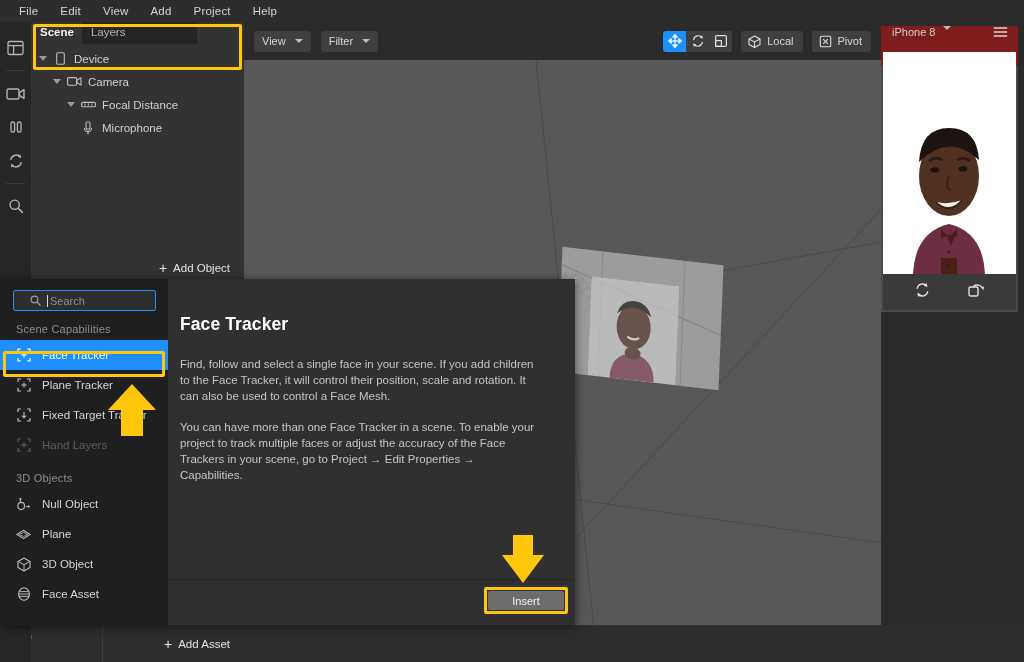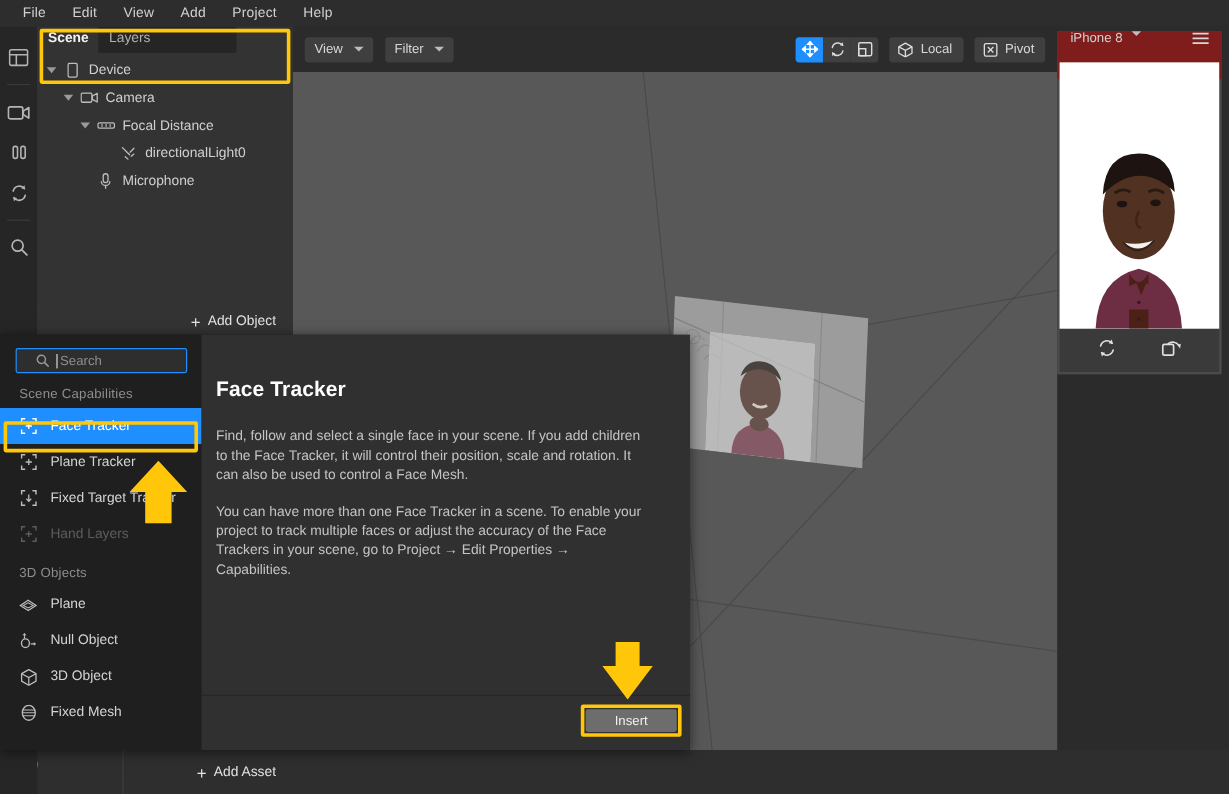--- a/index.html
+++ b/index.html
@@ -392,34 +392,20 @@
               <rect x="0.6" y="2.4" width="13.8" height="4.4" rx="1.3" fill="none" stroke="#bdbdbd" stroke-width="1.1"></rect>
               <line x1="4" y1="3.4" x2="4" y2="5.8" stroke="#bdbdbd" stroke-width="0.9"></line>
               <line x1="7.4" y1="3.4" x2="7.4" y2="5.8" stroke="#bdbdbd" stroke-width="0.9"></line>
               <line x1="10.8" y1="3.4" x2="10.8" y2="5.8" stroke="#bdbdbd" stroke-width="0.9"></line>
             </svg>
         </span>
         <span>Focal Distance</span>
       </div>
 
 
-      <div class="node" style="padding-left:55px">
-        <span class="tri-spacer"></span>
-        <span class="node-ico">
-          <svg width="14" height="13" viewBox="0 0 14 13">
-              <g stroke="#bdbdbd" stroke-width="1.1" stroke-linecap="round">
-                <line x1="2" y1="2" x2="8" y2="8"></line>
-                <line x1="11.6" y1="2.6" x2="8.4" y2="5.8"></line>
-                <line x1="11.6" y1="7.4" x2="9.4" y2="9.2"></line>
-                <line x1="6.6" y1="11.6" x2="4.4" y2="9.6"></line>
-              </g>
-            </svg>
-        </span>
-        <span>directionalLight0</span>
-      </div>
 
       <div class="node" style="padding-left:36px">
         <span class="tri-spacer"></span>
         <span class="node-ico">
           <svg width="10" height="14" viewBox="0 0 10 14">
               <rect x="3" y="0.8" width="4" height="7.4" rx="2" fill="none" stroke="#bdbdbd" stroke-width="1.1"></rect>
               <path d="M1.4 7 A3.6 3.6 0 0 0 8.6 7" fill="none" stroke="#bdbdbd" stroke-width="1.1"></path>
               <line x1="5" y1="10.6" x2="5" y2="13.2" stroke="#bdbdbd" stroke-width="1.1"></line>
             </svg>
         </span>
@@ -572,61 +558,61 @@
               </g>
             </svg>
         </span>
         <span>Hand Layers</span>
       </div>
 
       <div class="grp-label">3D Objects</div>
 
       <div class="asset-row">
         <span class="asset-ico">
-          <svg width="16" height="11" viewBox="0 0 16 11">
-              <path d="M8 1 L15 5.5 L8 10 L1 5.5 Z" fill="none" stroke="#bdbdbd" stroke-width="1.1"></path>
-              <path d="M8 3.2 L12.4 5.5 L8 7.8 L3.6 5.5 Z" fill="none" stroke="#bdbdbd" stroke-width="0.9"></path>
-            </svg>
-        </span>
-        <span>Plane</span>
-      </div>
-
-      <div class="asset-row">
-        <span class="asset-ico">
           <svg width="15" height="14" viewBox="0 0 15 14">
               <ellipse cx="5.2" cy="9" rx="3.3" ry="3.6" fill="none" stroke="#bdbdbd" stroke-width="1.1"></ellipse>
               <line x1="4.4" y1="5" x2="4.4" y2="1.2" stroke="#bdbdbd" stroke-width="1"></line>
               <path d="M4.4 0.6 L6 2.4 L2.8 2.4 Z" fill="#bdbdbd"></path>
               <line x1="9.6" y1="9.6" x2="13.4" y2="9.6" stroke="#bdbdbd" stroke-width="1"></line>
               <path d="M14 9.6 L12.2 11.2 L12.2 8 Z" fill="#bdbdbd"></path>
             </svg>
         </span>
         <span>Null Object</span>
       </div>
 
       <div class="asset-row">
         <span class="asset-ico">
+          <svg width="16" height="11" viewBox="0 0 16 11">
+              <path d="M8 1 L15 5.5 L8 10 L1 5.5 Z" fill="none" stroke="#bdbdbd" stroke-width="1.1"></path>
+              <path d="M8 3.2 L12.4 5.5 L8 7.8 L3.6 5.5 Z" fill="none" stroke="#bdbdbd" stroke-width="0.9"></path>
+            </svg>
+        </span>
+        <span>Plane</span>
+      </div>
+
+      <div class="asset-row">
+        <span class="asset-ico">
           <svg width="14" height="15" viewBox="0 0 14 15">
               <path d="M7 1 L13 4.4 L13 10.6 L7 14 L1 10.6 L1 4.4 Z" fill="none" stroke="#bdbdbd" stroke-width="1.1" stroke-linejoin="round"></path>
               <path d="M1 4.4 L7 7.7 L13 4.4 M7 7.7 L7 14" fill="none" stroke="#bdbdbd" stroke-width="1"></path>
             </svg>
         </span>
         <span>3D Object</span>
       </div>
 
       <div class="asset-row">
         <span class="asset-ico">
           <svg width="14" height="14" viewBox="0 0 14 14">
               <ellipse cx="7" cy="7" rx="5.4" ry="6.2" fill="none" stroke="#bdbdbd" stroke-width="1.1"></ellipse>
               <line x1="2" y1="4.6" x2="12" y2="4.6" stroke="#bdbdbd" stroke-width="0.9"></line>
               <line x1="1.7" y1="7" x2="12.3" y2="7" stroke="#bdbdbd" stroke-width="0.9"></line>
               <line x1="2" y1="9.4" x2="12" y2="9.4" stroke="#bdbdbd" stroke-width="0.9"></line>
             </svg>
         </span>
-        <span>Fixed Mesh</span>
+        <span>Face Asset</span>
       </div>
 
       <div id="sel-highlight"></div>
     </div>
 
     <div id="picker-right">
       <div id="detail-body">
         <div id="detail-title">Face Tracker</div>
         <div class="detail-p">Find, follow and select a single face in your scene. If you add children to the Face Tracker, it will control their position, scale and rotation. It can also be used to control a Face Mesh.</div>
         <div class="detail-p">You can have more than one Face Tracker in a scene. To enable your project to track multiple faces or adjust the accuracy of the Face Trackers in your scene, go to Project → Edit Properties → Capabilities.</div>

